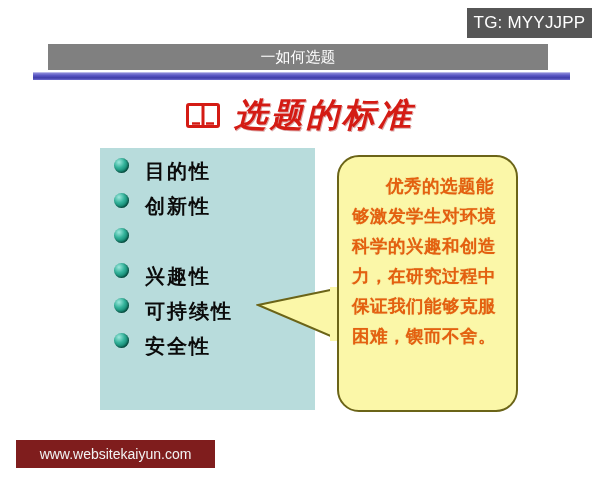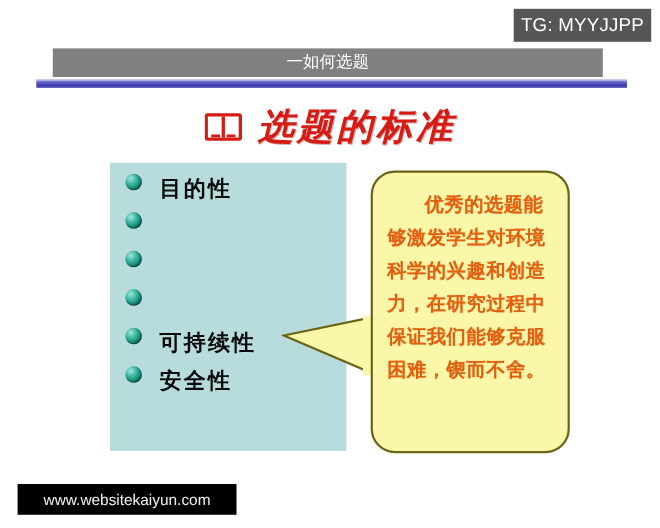--- a/index.html
+++ b/index.html
@@ -148,21 +148,21 @@
     height: 56px;
   }
 
   
   #footer-watermark {
     position: absolute;
     left: 16px;
     top: 440px;
     width: 199px;
     height: 28px;
-    background: #000000;
+    background: #7f1d1d;
     color: #f2f2f2;
     font-size: 14px;
     line-height: 28px;
     text-align: center;
     font-family: "Liberation Sans", sans-serif;
   }
 </style>
 </head>
 <body>
 
@@ -185,26 +185,28 @@
     <span id="title-text">选题的标准</span>
   </div>
 
   <div id="criteria-panel">
     <div class="criteria-item">
       <span class="bullet-globe"></span>
       <span class="criteria-label">目的性</span>
     </div>
     <div class="criteria-item">
       <span class="bullet-globe"></span>
-    </div>
-    <div class="criteria-item">
-      <span class="bullet-globe"></span>
-    </div>
-    <div class="criteria-item">
-      <span class="bullet-globe"></span>
+      <span class="criteria-label">创新性</span>
+    </div>
+    <div class="criteria-item">
+      <span class="bullet-globe"></span>
+    </div>
+    <div class="criteria-item">
+      <span class="bullet-globe"></span>
+      <span class="criteria-label">兴趣性</span>
     </div>
     <div class="criteria-item">
       <span class="bullet-globe"></span>
       <span class="criteria-label">可持续性</span>
     </div>
     <div class="criteria-item">
       <span class="bullet-globe"></span>
       <span class="criteria-label">安全性</span>
     </div>
   </div>

